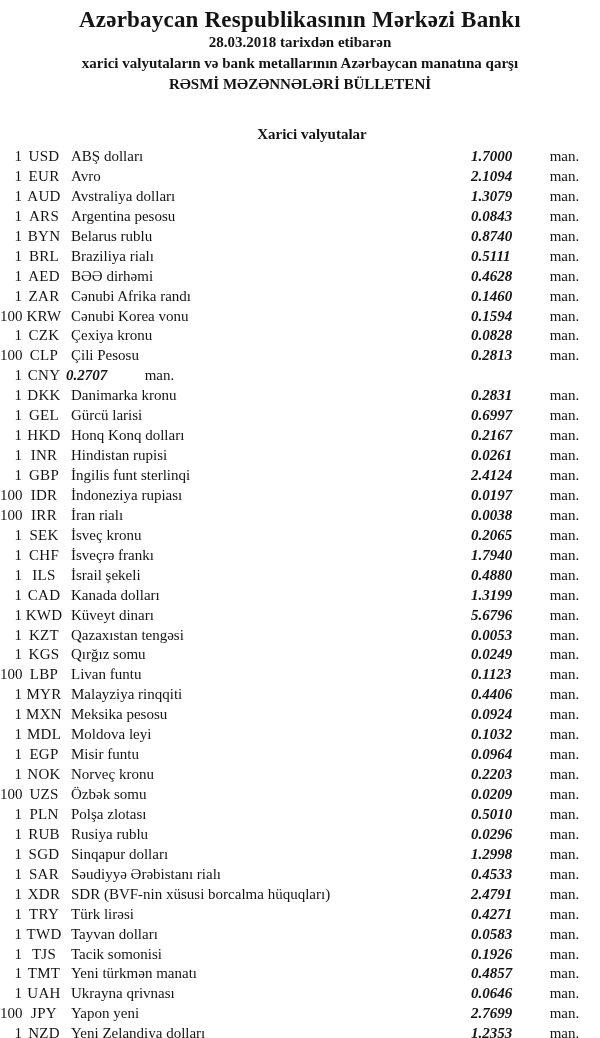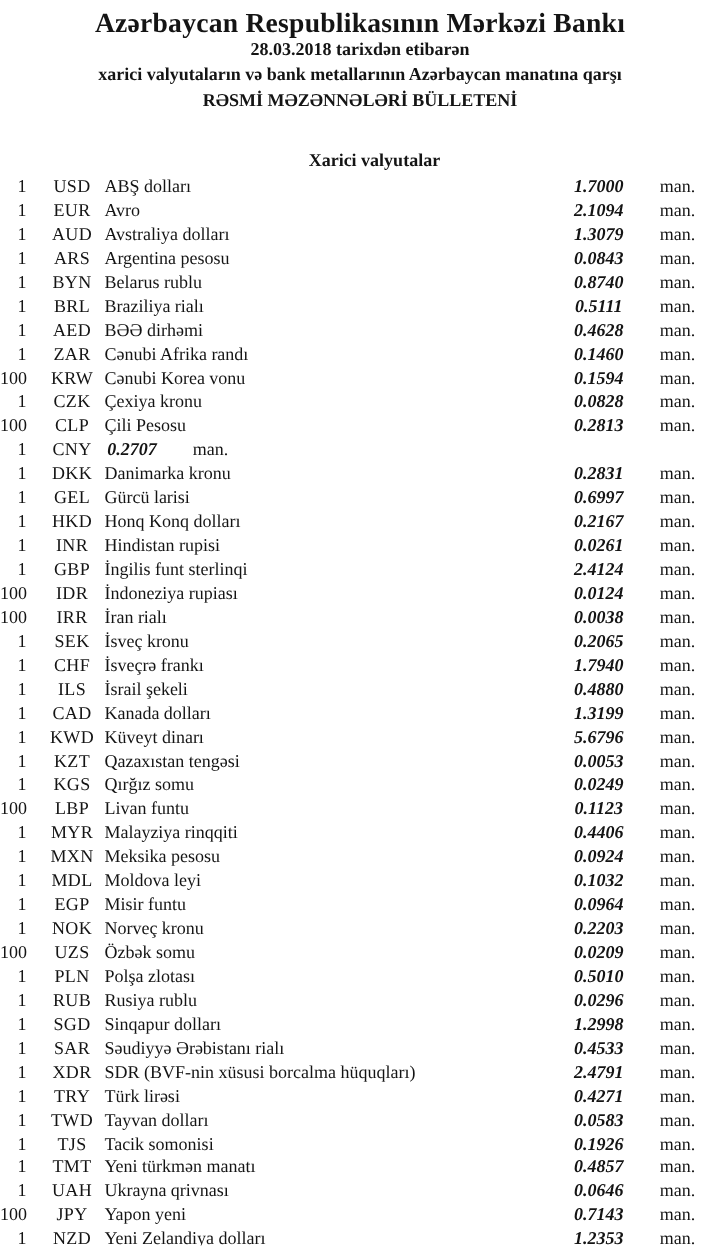--- a/index.html
+++ b/index.html
@@ -55,34 +55,34 @@
     padding-right: 13px;
   }
   .cell-qty {
     width: 16px;
     flex: 0 0 22px;
     text-align: right;
   }
   .cell-code {
     width: 44px;
     flex: 0 0 44px;
-    margin-left: 16px;
+    margin-left: 0;
     text-align: center;
     letter-spacing: 0.3px;
   }
   .cell-name {
     flex: 1 1 auto;
     margin-left: 5px;
     white-space: nowrap;
     overflow: hidden;
   }
   .cell-rate {
     width: 56px;
     flex: 0 0 56px;
-    text-align: center;
+    text-align: left;
     font-weight: bold;
     font-style: italic;
   }
   .cell-unit {
     width: 45px;
     flex: 0 0 45px;
     margin-left: 15px;
     text-align: center;
   }
 </style>
@@ -216,21 +216,21 @@
       <span class="cell-qty">1</span>
       <span class="cell-code">GBP</span>
       <span class="cell-name">İngilis funt sterlinqi</span>
       <span class="cell-rate">2.4124</span>
       <span class="cell-unit">man.</span>
     </div>
       <div class="row">
       <span class="cell-qty">100</span>
       <span class="cell-code">IDR</span>
       <span class="cell-name">İndoneziya rupiası</span>
-      <span class="cell-rate">0.0124</span>
+      <span class="cell-rate">0.0197</span>
       <span class="cell-unit">man.</span>
     </div>
       <div class="row">
       <span class="cell-qty">100</span>
       <span class="cell-code">IRR</span>
       <span class="cell-name">İran rialı</span>
       <span class="cell-rate">0.0038</span>
       <span class="cell-unit">man.</span>
     </div>
       <div class="row">
@@ -398,21 +398,21 @@
       <span class="cell-qty">1</span>
       <span class="cell-code">UAH</span>
       <span class="cell-name">Ukrayna qrivnası</span>
       <span class="cell-rate">0.0646</span>
       <span class="cell-unit">man.</span>
     </div>
       <div class="row">
       <span class="cell-qty">100</span>
       <span class="cell-code">JPY</span>
       <span class="cell-name">Yapon yeni</span>
-      <span class="cell-rate">0.7143</span>
+      <span class="cell-rate">2.7699</span>
       <span class="cell-unit">man.</span>
     </div>
       <div class="row">
       <span class="cell-qty">1</span>
       <span class="cell-code">NZD</span>
       <span class="cell-name">Yeni Zelandiya dolları</span>
       <span class="cell-rate">1.2353</span>
       <span class="cell-unit">man.</span>
     </div>
     </div>

